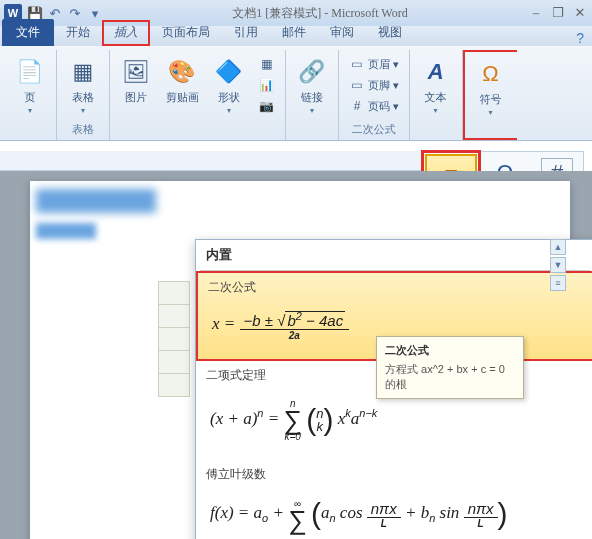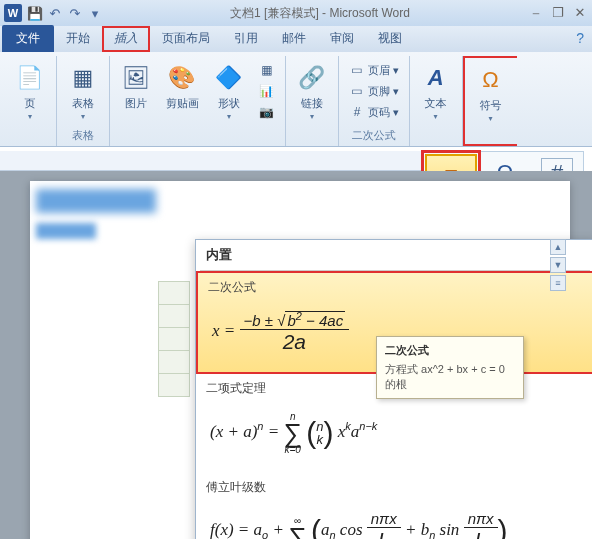--- a/index.html
+++ b/index.html
@@ -2,25 +2,25 @@
 <html><head>
 <meta charset="utf-8">
 <style>
 * { margin: 0; padding: 0; box-sizing: border-box; font-family: "Microsoft YaHei", "SimSun", sans-serif; }
 body { background: #fff; width: 592px; height: 539px; overflow: hidden; position: relative; }
 
 .titlebar { height: 26px; background: linear-gradient(#dce8f5, #c5d9ef); display: flex; align-items: center; padding: 0 4px; font-size: 12px; color: #333; }
 .titlebar .word-icon { width: 18px; height: 18px; background: #2b579a; color: #fff; display: flex; align-items: center; justify-content: center; font-size: 11px; font-weight: bold; border-radius: 2px; margin-right: 4px; }
 .titlebar .qat { display: flex; gap: 2px; margin-right: 8px; align-items: center; }
 .titlebar .qat-btn { width: 18px; height: 18px; display: flex; align-items: center; justify-content: center; font-size: 13px; color: #4a6a9c; }
-.titlebar .title { flex: 1; text-align: center; font-size: 12px; color: #666; }
+.titlebar .title { flex: 1; text-align: center; font-size: 12px; color: #666; font-family: Liberation Serif, serif; }
 .titlebar .winctrl { display: flex; gap: 6px; color: #666; font-size: 13px; }
 .titlebar .winctrl span { width: 16px; text-align: center; cursor: default; }
 
-.tabbar { height: 26px; background: linear-gradient(#e4edf7, #d0deee); display: flex; align-items: flex-end; padding-left: 2px; font-size: 12px; position: relative; }
+.tabbar { height: 20px; background: linear-gradient(#e4edf7, #d0deee); display: flex; align-items: flex-end; padding-left: 2px; font-size: 12px; position: relative; }
 .tab { padding: 4px 12px 5px; color: #3b5a82; cursor: default; }
 .tab.file { background: #2a5699; color: #fff; border-radius: 2px 2px 0 0; padding: 5px 14px; }
 .tab.highlight { border: 2px solid #e03030; padding: 2px 10px 3px; font-style: italic; }
 .help-icon { position: absolute; right: 8px; top: 4px; color: #3b7cc0; font-size: 14px; }
 
 .ribbon { height: 95px; background: linear-gradient(#f2f6fb, #e0eaf4); border-bottom: 1px solid #a7bdd6; display: flex; padding: 4px 4px 0; font-size: 11px; position: relative; }
 .group { border-right: 1px solid #b8cadf; padding: 2px 6px 2px; display: flex; flex-direction: column; }
 .group-body { flex: 1; display: flex; align-items: flex-start; gap: 6px; padding-top: 2px; }
 .group-label { text-align: center; color: #5a7aa0; font-size: 11px; padding: 1px 0; }
 .rbtn { display: flex; flex-direction: column; align-items: center; gap: 2px; padding: 2px 4px; color: #3b5a82; font-size: 11px; min-width: 32px; }
@@ -49,21 +49,21 @@
 
 .gallery { position: absolute; left: 165px; top: 58px; width: 400px; background: #fff; border: 1px solid #9fb5cd; box-shadow: 0 3px 10px rgba(0,0,0,0.25); font-size: 12px; }
 .gallery-header { padding: 6px 10px; font-weight: bold; color: #333; font-size: 13px; }
 .gallery-sep { height: 1px; background: #ccc; margin: 0 4px; }
 .g-item { padding: 6px 10px 10px; }
 .g-item.highlight-item { background: linear-gradient(#fff3c4, #ffe187); border: 2px solid #e03030; }
 .g-label { font-size: 12px; color: #444; margin-bottom: 6px; }
 .g-formula { font-family: "Cambria Math", "Times New Roman", serif; font-style: italic; font-size: 17px; padding: 8px 4px; color: #222; }
 .frac { display: inline-block; vertical-align: middle; text-align: center; }
 .frac .num { display: block; border-bottom: 1px solid #222; padding: 0 4px; font-size: 15px; }
-.frac .den { display: block; padding: 0 4px; font-size: 21px; }
+.frac .den { display: block; padding: 0 4px; font-size: 10px; font-weight: bold; }
 .sqrt { border-top: 1px solid #222; padding: 0 2px; margin-top: 9px; }
 .sqrt-sign { font-style: normal; }
 .sum { display: inline-block; vertical-align: middle; text-align: center; font-style: normal; }
 .sum .top { display: block; font-size: 10px; font-style: italic; }
 .sum .sig { display: block; font-size: 26px; line-height: 22px; }
 .sum .bot { display: block; font-size: 10px; font-style: italic; }
 .binom { display: inline-block; vertical-align: middle; text-align: center; }
 .binom .t, .binom .b { display: block; font-size: 13px; line-height: 13px; }
 .paren-l, .paren-r { font-size: 30px; font-style: normal; vertical-align: middle; display: inline-block; }
 .sup { font-size: 11px; vertical-align: super; }

